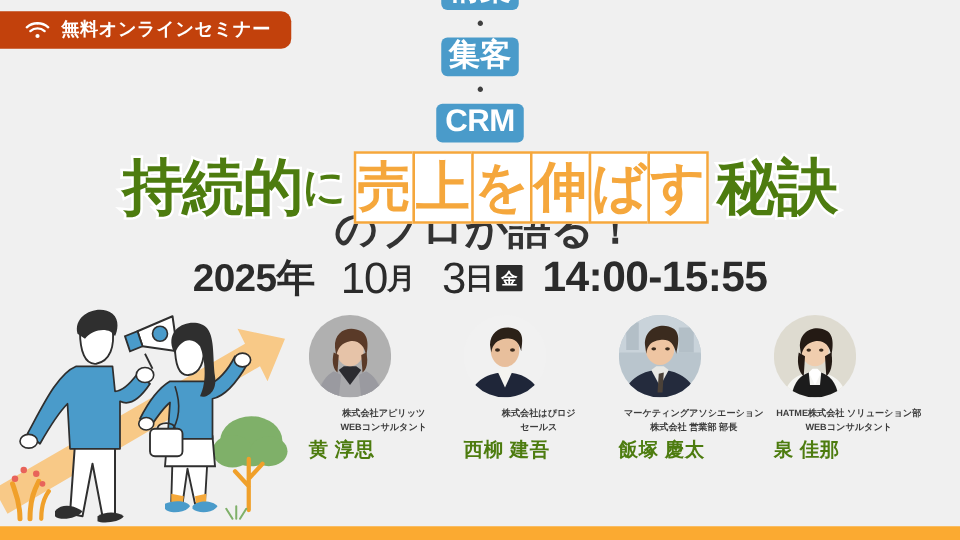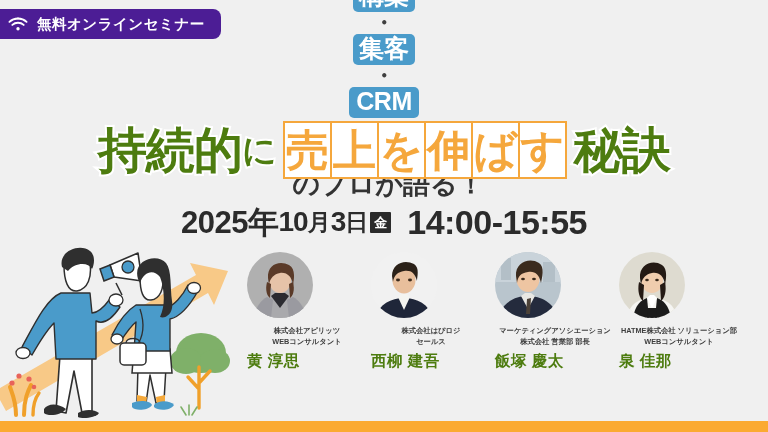--- a/index.html
+++ b/index.html
@@ -23,22 +23,22 @@
 
   
   #top-badge {
     position: absolute;
     left: 0;
     top: 9px;
     height: 30px;
     display: flex;
     align-items: center;
     gap: 9px;
-    padding: 0 16px 0 8px;
-    background: #4c1d95;
+    padding: 0 16px 0 20px;
+    background: #c2410c;
     border-top-right-radius: 8px;
     border-bottom-right-radius: 8px;
     box-sizing: border-box;
   }
   #top-badge .badge-label {
     color: #ffffff;
     font-size: 14.5px;
     font-weight: 700;
     letter-spacing: .5px;
     white-space: nowrap;
@@ -73,25 +73,26 @@
   .kw-tag.latin { letter-spacing: -0.5px; padding-left: 7px; padding-right: 7px; }
   .kw-dot {
     color: #3f3f3f;
     font-size: 22px;
     font-weight: 700;
     padding: 0 2px;
     line-height: 1;
   }
   #sub-tail {
     color: #333333;
-    font-size: 27px;
+    font-size: 34px;
     font-weight: 700;
     margin-left: 9px;
     line-height: 1;
     letter-spacing: 0px;
+    font-family: Liberation Serif, serif;
   }
 
   
   #main-headline {
     position: absolute;
     left: 0;
     right: 0;
     top: 114px;
     height: 72px;
     display: flex;
@@ -137,21 +138,21 @@
     position: absolute;
     left: 0;
     right: 0;
     top: 203px;
     height: 38px;
     display: flex;
     align-items: center;
     justify-content: center;
     color: #2b2b2b;
   }
-  .d-num { font-size: 28px; font-weight: 700; line-height: 1; letter-spacing: -1px;}
+  .d-num { font-size: 35px; font-weight: 400; line-height: 1; letter-spacing: -1px; margin-left: 21px;}
   .d-unit { font-size: 23px; font-weight: 700; line-height: 1; }
   .d-year { font-size: 31px; font-weight: 700; line-height: 1; letter-spacing: -0.5px;}
   .d-daybox {
     background: #2b2b2b;
     color: #ffffff;
     font-size: 13px;
     font-weight: 700;
     width: 21px;
     height: 21px;
     display: inline-flex;

